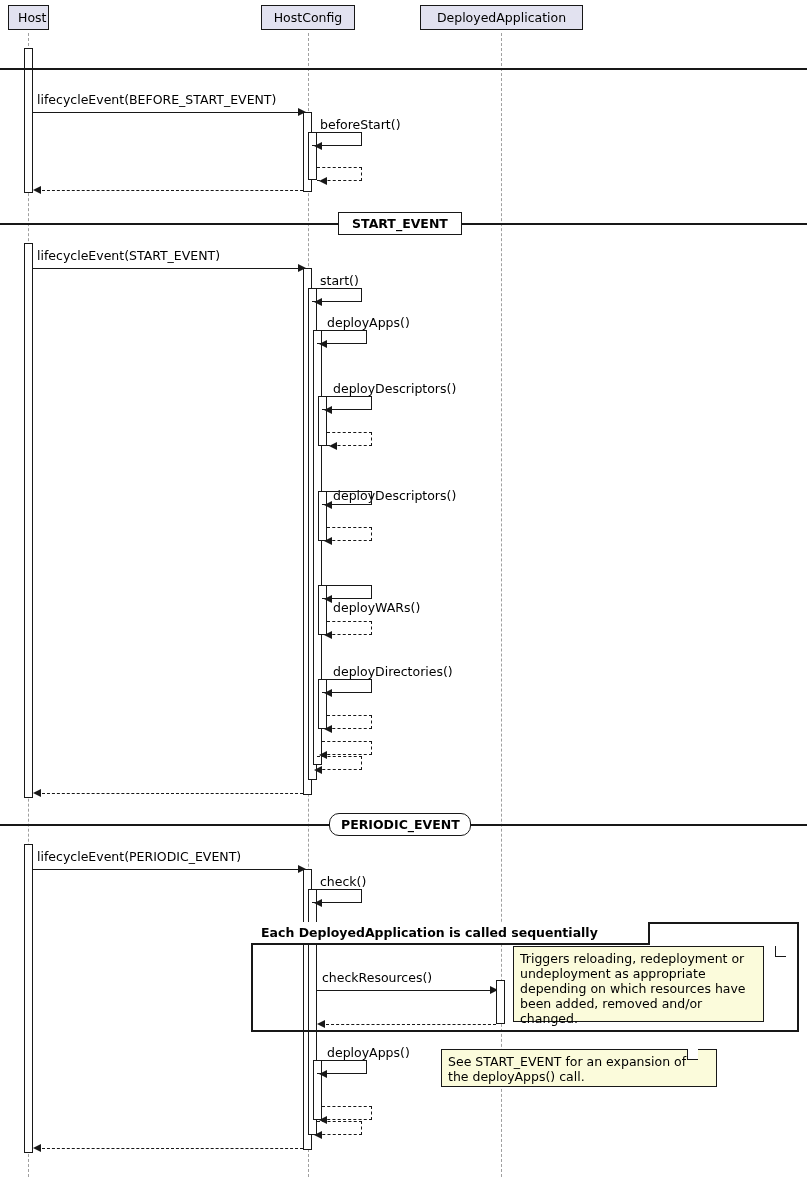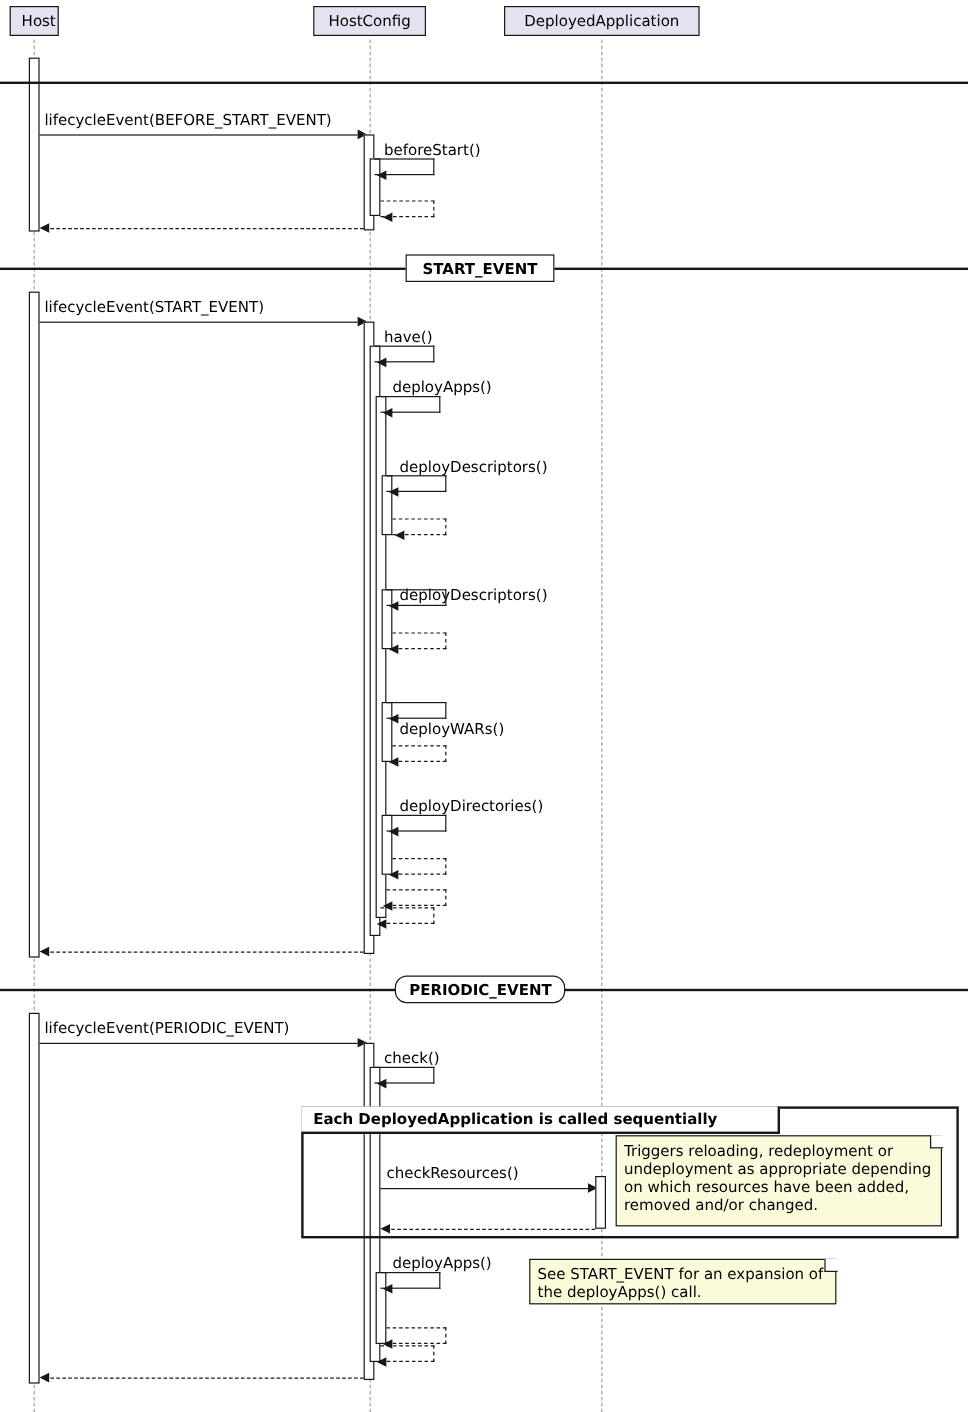--- a/index.html
+++ b/index.html
@@ -175,21 +175,21 @@
   </div>
 
   <div class="msg-label" style="left:37px;top:248px;">lifecycleEvent(START_EVENT)</div>
   <div class="arrow-line" style="left:33px;top:268px;width:265px;"></div>
   <div class="arrow-head right" style="left:298px;top:264px;"></div>
 
   <div class="activation" style="left:303px;top:268px;width:9px;height:527px;"></div>
   <div class="activation" style="left:308px;top:288px;width:9px;height:492px;"></div>
   <div class="activation" style="left:313px;top:330px;width:9px;height:435px;"></div>
 
-  <div class="msg-label" style="left:320px;top:273px;">have()</div>
+  <div class="msg-label" style="left:320px;top:273px;">start()</div>
   <div class="selfloop" style="left:312px;top:288px;width:50px;height:14px;"></div>
   <div class="arrow-head left" style="left:314px;top:298px;"></div>
 
   <div class="msg-label" style="left:327px;top:315px;">deployApps()</div>
   <div class="selfloop" style="left:317px;top:330px;width:50px;height:14px;"></div>
   <div class="arrow-head left" style="left:319px;top:340px;"></div>
 
   <div class="msg-label" style="left:333px;top:381px;">deployDescriptors()</div>
   <div class="activation" style="left:318px;top:396px;width:9px;height:50px;"></div>
   <div class="selfloop" style="left:322px;top:396px;width:50px;height:14px;"></div>
@@ -248,36 +248,36 @@
     <span>Each DeployedApplication is called sequentially</span>
   </div>
 
   <div class="msg-label" style="left:322px;top:970px;">checkResources()</div>
   <div class="arrow-line" style="left:317px;top:990px;width:173px;"></div>
   <div class="arrow-head right" style="left:490px;top:986px;"></div>
   <div class="activation" style="left:496px;top:980px;width:9px;height:44px;"></div>
   <div class="arrow-line dashed" style="left:326px;top:1024px;width:170px;"></div>
   <div class="arrow-head left" style="left:317px;top:1020px;"></div>
 
-  <div class="note" style="left:513px;top:946px;width:272px;height:76px;">
+  <div class="note" style="left:513px;top:946px;width:251px;height:76px;">
     <span>Triggers reloading, redeployment or undeployment as appropriate depending on which resources have been added, removed and/or changed.</span>
   </div>
   <div class="note-fold" style="left:775px;top:946px;"></div>
 
   <div class="msg-label" style="left:327px;top:1045px;">deployApps()</div>
   <div class="activation" style="left:313px;top:1060px;width:9px;height:60px;"></div>
   <div class="selfloop" style="left:317px;top:1060px;width:50px;height:14px;"></div>
   <div class="arrow-head left" style="left:319px;top:1070px;"></div>
   <div class="selfloop dashed" style="left:322px;top:1106px;width:50px;height:14px;"></div>
   <div class="arrow-head left" style="left:319px;top:1116px;"></div>
 
   <div class="selfloop dashed" style="left:317px;top:1121px;width:45px;height:14px;"></div>
   <div class="arrow-head left" style="left:314px;top:1131px;"></div>
 
-  <div class="note" style="left:441px;top:1049px;width:256px;height:38px;">
+  <div class="note" style="left:441px;top:1049px;width:276px;height:38px;">
     <span>See START_EVENT for an expansion of the deployApps() call.</span>
   </div>
   <div class="note-fold" style="left:687px;top:1049px;"></div>
 
   <div class="arrow-line dashed" style="left:42px;top:1148px;width:261px;"></div>
   <div class="arrow-head left" style="left:33px;top:1144px;"></div>
 
 </div>
 
 </body></html>

